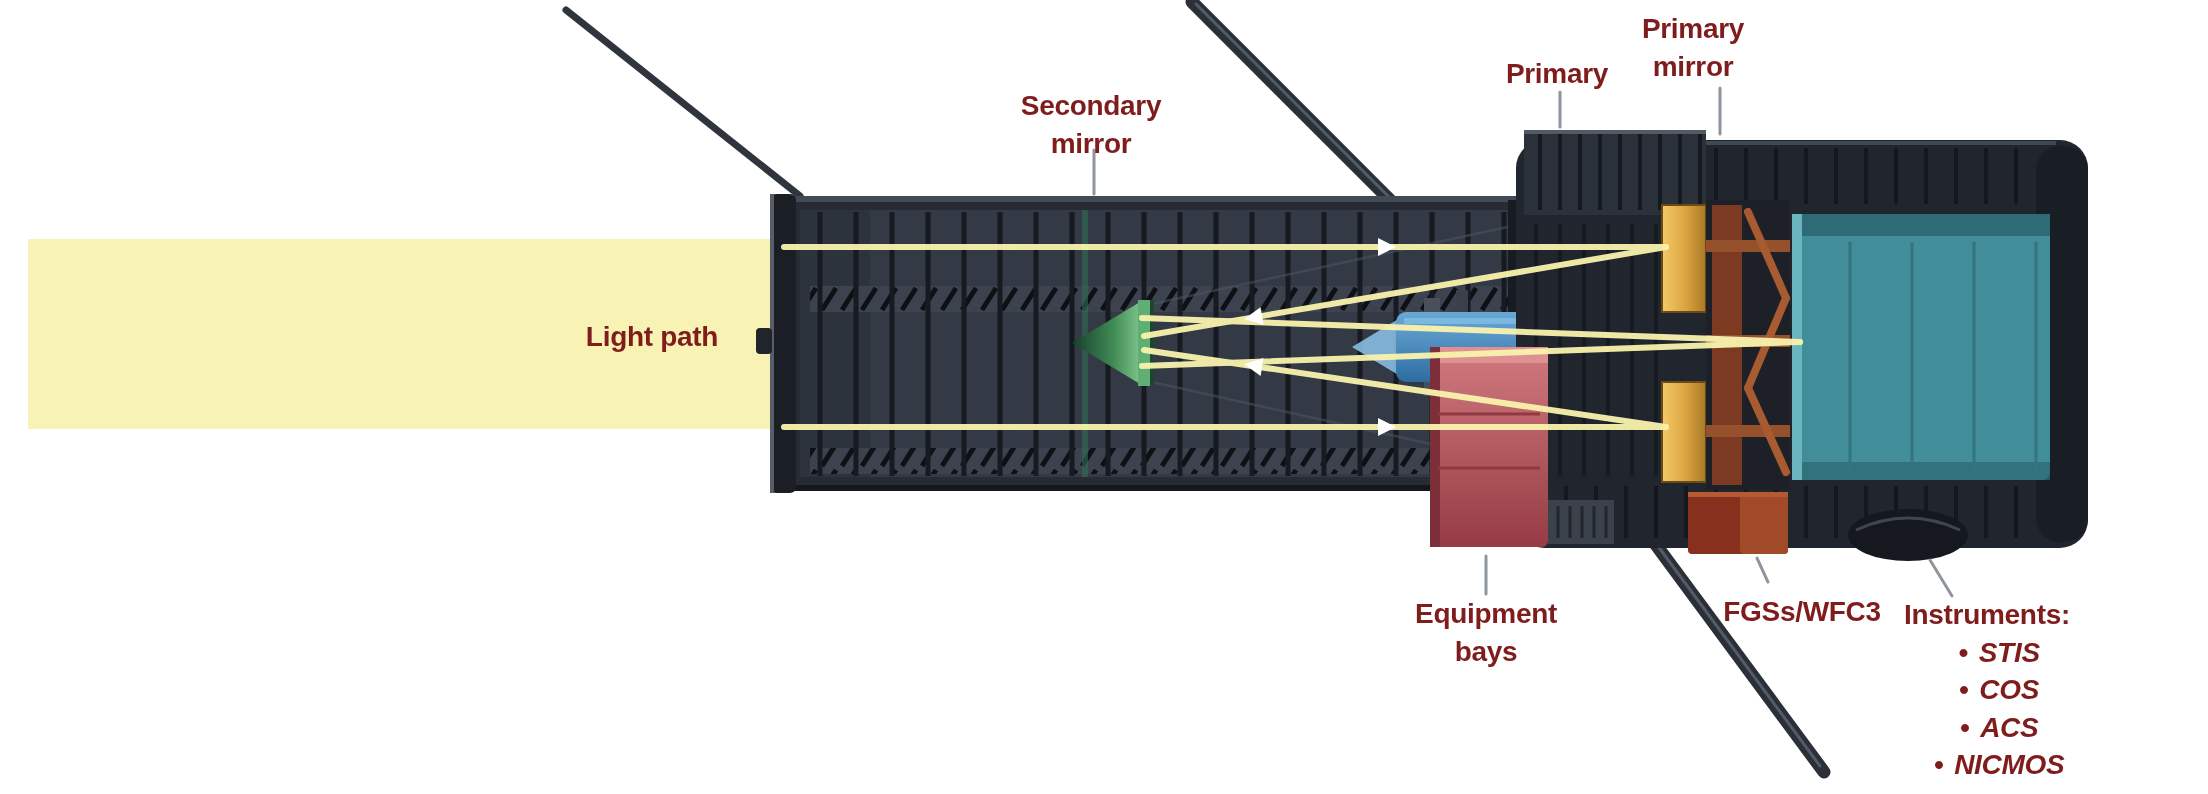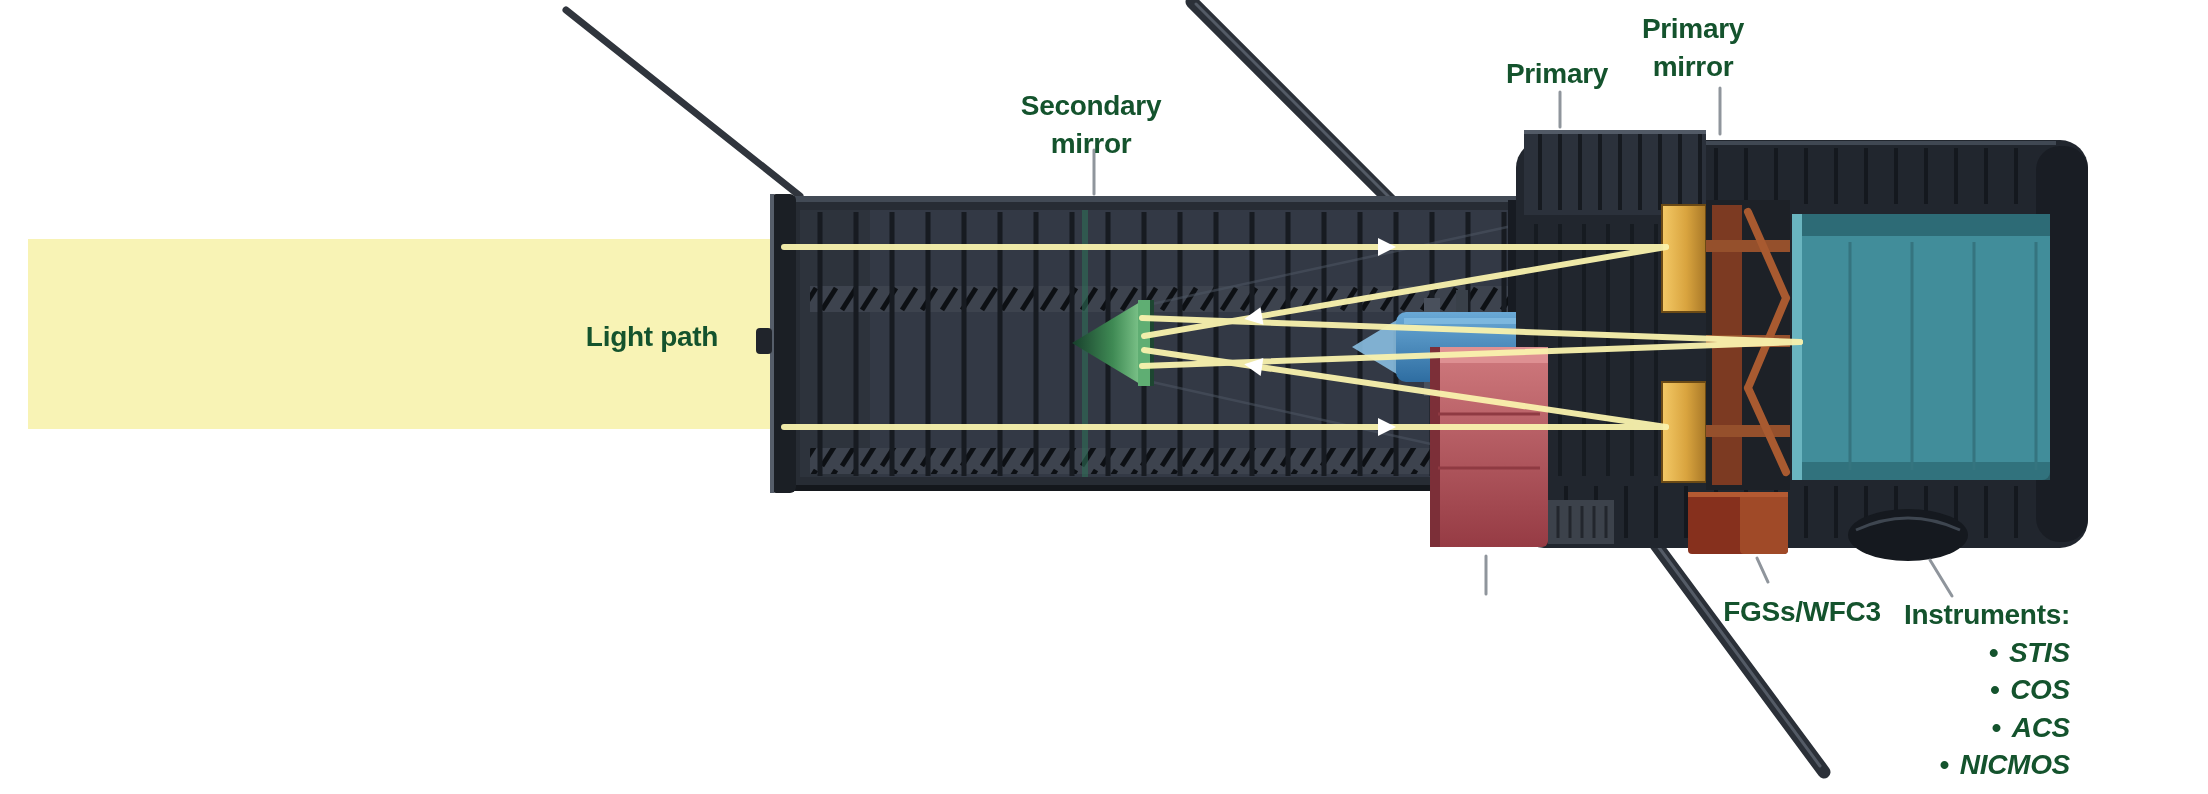--- a/index.html
+++ b/index.html
@@ -1,22 +1,22 @@
 <!DOCTYPE html>
 <html><head>
 <meta charset="utf-8">
 <style>
   html,body{margin:0;padding:0;background:#ffffff;}
   #stage{position:relative;width:2208px;height:794px;background:#ffffff;overflow:hidden;
          font-family:"Liberation Sans",sans-serif;}
   svg{position:absolute;left:0;top:0;}
   .lbl{position:absolute;font-family:"Liberation Sans",sans-serif;font-weight:bold;
-       font-size:28px;color:#14532d;line-height:1.34;white-space:nowrap;letter-spacing:-0.3px;}
+       font-size:28px;color:#7f1d1d;line-height:1.34;white-space:nowrap;letter-spacing:-0.3px;}
   .center{transform:translate(-50%,-50%);text-align:center;}
-  .instruments{text-align:right;}
+  .instruments{text-align:center;}
   .inst-item{padding-left:24px;font-style:italic;}
   .bullet{margin-right:11px;}
 </style>
 </head>
 <body>
 
 <div id="stage">
 
 <svg width="2208" height="794" viewBox="0 0 2208 794">
   <defs>
@@ -178,20 +178,24 @@
   <div>mirror</div>
 </div>
 
 <div class="lbl center" style="left:1557px;top:74px">Primary</div>
 
 <div class="lbl center" style="left:1693px;top:48px">
   <div>Primary</div>
   <div>mirror</div>
 </div>
 
+<div class="lbl center" style="left:1486px;top:633px">
+  <div>Equipment</div>
+  <div>bays</div>
+</div>
 
 <div class="lbl center" style="left:1802px;top:612px">FGSs/WFC3</div>
 
 <div class="lbl instruments" style="left:1904px;top:596px">
   <div>Instruments:</div>
   <div class="inst-item">
     <span class="bullet">•</span><span>STIS</span>
   </div>
   <div class="inst-item">
     <span class="bullet">•</span><span>COS</span>

